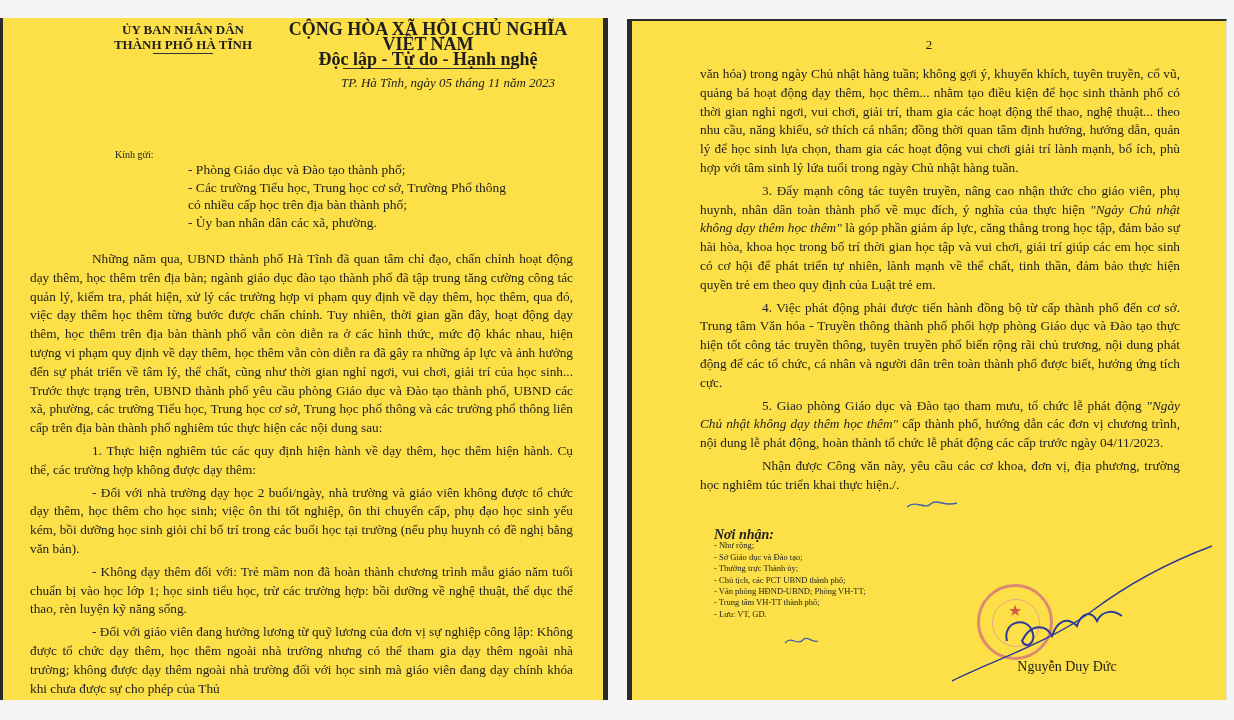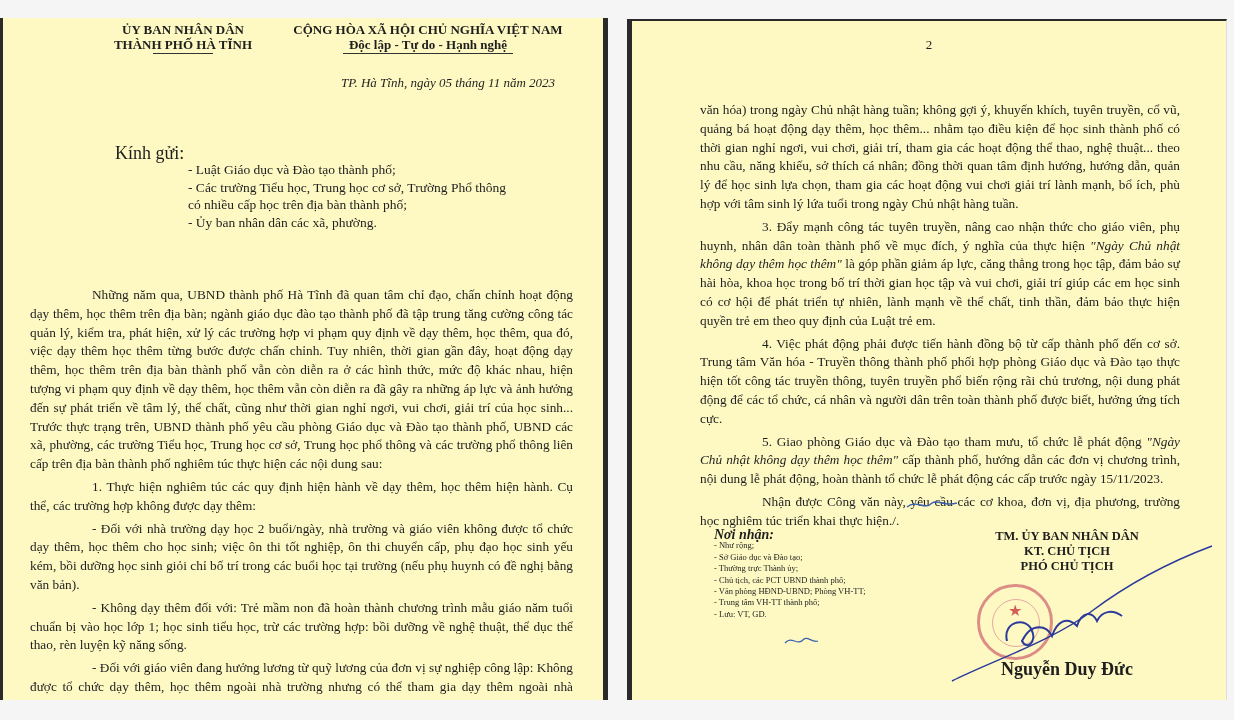--- a/index.html
+++ b/index.html
@@ -3,45 +3,45 @@
 <meta charset="utf-8">
 <style>
   html, body { margin:0; padding:0; }
   body {
     width:1234px; height:720px; overflow:hidden; position:relative;
     background:#f5f5f5;
     font-family: "Liberation Serif", "DejaVu Serif", serif;
     color:#1e1e1e;
   }
   .page {
-    position:absolute; background:#fef9c3; overflow:hidden;
+    position:absolute; background:#fde047; overflow:hidden;
   }
   #page-left { left:0; top:18px; width:608px; height:682px; border-left:3px solid #2a2a2a; border-right:5px solid #2a2a2a; box-sizing:border-box; }
   #page-right { left:627px; top:19px; width:600px; height:681px; border-left:5px solid #2a2a2a; border-top:2px solid #2a2a2a; border-right:1px solid #ddd; box-sizing:border-box; }
   .abs { position:absolute; }
   .center { text-align:center; }
   .bold { font-weight:bold; }
   .ital { font-style:italic; }
   .hdr-left { left:95px; top:4px; width:170px; font-size:13px; line-height:15px; }
-  .hdr-right { left:265px; top:4px; width:320px; font-size:13px; line-height:15px; }
+  .hdr-right { left:265px; top:4px; width:320px; font-size:18px; line-height:15px; }
   .underline-short { display:block; width:60px; height:1px; background:#333; margin:1px auto 0; }
   .underline-long { display:block; width:170px; height:1px; background:#333; margin:1px auto 0; }
   .docno { left:70px; top:54px; width:230px; font-size:12.5px; line-height:14.5px; }
   .date { left:300px; top:57px; width:290px; font-size:13px; }
-  .greeting { left:112px; top:125px; font-size:18px; }
+  .greeting { left:112px; top:131px; font-size:10px; }
   .recipients { left:185px; top:143px; font-size:13.5px; line-height:17.5px; width:390px; }
-  .body-text { font-size:13.3px; line-height:18.8px; text-align:justify;margin-top:36px; }
+  .body-text { font-size:13.3px; line-height:18.8px; text-align:justify; }
   .para { text-indent:62px; margin:0 0 4px 0; }
   .left-body { left:27px; top:232px; width:543px; }
   .right-body { left:68px; top:44px; width:480px; }
   .pagenum { left:0; top:16px; width:100%; font-size:13px; }
   .receivers { left:82px; top:508px; width:220px; font-size:8.5px; line-height:11.4px; }
   .receivers .title { font-size:14px; font-weight:bold; font-style:italic; }
   .signblock { left:320px; top:508px; width:230px; font-size:12.5px; line-height:15px; font-weight:bold; }
-  .signer { left:320px; top:638px; width:230px; font-size:18px; font-weight:bold; }
+  .signer { left:320px; top:638px; width:230px; font-size:14px; font-weight:normal; }
   .seal { left:345px; top:563px; width:76px; height:76px; border:3px solid #d77b7b; border-radius:50%; box-sizing:border-box; opacity:0.85; }
   .seal::after { content:""; position:absolute; left:12px; top:12px; width:46px; height:46px; border:1px solid #e39a9a; border-radius:50%; }
   .star { position:absolute; left:28px; top:14px; color:#cc4444; font-size:16px; }
   .sig { position:absolute; }
 </style>
 </head>
 <body>
 
 <div class="page" id="page-left">
   <div class="abs hdr-left center bold">
@@ -50,60 +50,55 @@
     <span class="underline-short"></span>
   </div>
   <div class="abs hdr-right center bold">
     <div>CỘNG HÒA XÃ HỘI CHỦ NGHĨA VIỆT NAM</div>
     <div>Độc lập - Tự do - Hạnh nghệ</div>
     <span class="underline-long"></span>
   </div>
   <div class="abs date center ital">TP. Hà Tĩnh, ngày 05 tháng 11  năm 2023</div>
   <div class="abs greeting">Kính gửi:</div>
   <div class="abs recipients">
-    <div>- Luật Giáo dục và Đào tạo thành phố;</div>
+    <div>- Phòng Giáo dục và Đào tạo thành phố;</div>
     <div>- Các trường Tiểu học, Trung học cơ sở, Trường Phổ thông</div>
     <div>có nhiều cấp học trên địa bàn thành phố;</div>
     <div>- Ủy ban nhân dân các xã, phường.</div>
   </div>
   <div class="abs body-text left-body">
     <p class="para">Những năm qua, UBND thành phố Hà Tĩnh đã quan tâm chỉ đạo, chấn chỉnh hoạt động dạy thêm, học thêm trên địa bàn; ngành giáo dục đào tạo thành phố đã tập trung tăng cường công tác quản lý, kiểm tra, phát hiện, xử lý các trường hợp vi phạm quy định về dạy thêm, học thêm, qua đó, việc dạy thêm học thêm từng bước được chấn chỉnh. Tuy nhiên, thời gian gần đây, hoạt động dạy thêm, học thêm trên địa bàn thành phố vẫn còn diễn ra ở các hình thức, mức độ khác nhau, hiện tượng vi phạm quy định về dạy thêm, học thêm vẫn còn diễn ra đã gây ra những áp lực và ảnh hưởng đến sự phát triển về tâm lý, thể chất, cũng như thời gian nghỉ ngơi, vui chơi, giải trí của học sinh... Trước thực trạng trên, UBND thành phố yêu cầu phòng Giáo dục và Đào tạo thành phố, UBND các xã, phường, các trường Tiểu học, Trung học cơ sở, Trung học phổ thông và các trường phổ thông liên cấp trên địa bàn thành phố nghiêm túc thực hiện các nội dung sau:</p>
     <p class="para">1. Thực hiện nghiêm túc các quy định hiện hành về dạy thêm, học thêm hiện hành. Cụ thể, các trường hợp không được dạy thêm:</p>
     <p class="para">- Đối với nhà trường dạy học 2 buổi/ngày, nhà trường và giáo viên không được tổ chức dạy thêm, học thêm cho học sinh; việc ôn thi tốt nghiệp, ôn thi chuyển cấp, phụ đạo học sinh yếu kém, bồi dưỡng học sinh giỏi chỉ bố trí trong các buổi học tại trường (nếu phụ huynh có đề nghị bằng văn bản).</p>
     <p class="para">- Không dạy thêm đối với: Trẻ mầm non đã hoàn thành chương trình mẫu giáo năm tuổi chuẩn bị vào học lớp 1; học sinh tiểu học, trừ các trường hợp: bồi dưỡng về nghệ thuật, thể dục thể thao, rèn luyện kỹ năng sống.</p>
     <p class="para">- Đối với giáo viên đang hưởng lương từ quỹ lương của đơn vị sự nghiệp công lập: Không được tổ chức dạy thêm, học thêm ngoài nhà trường nhưng có thể tham gia dạy thêm ngoài nhà trường; không được dạy thêm ngoài nhà trường đối với học sinh mà giáo viên đang dạy chính khóa khi chưa được sự cho phép của Thủ</p>
   </div>
 </div>
 
 <div class="page" id="page-right">
   <div class="abs pagenum center">2</div>
   <div class="abs body-text right-body" id="right-body">
       <p class="para" style="text-indent: 0px;"><span>văn hóa) trong ngày Chủ nhật hàng tuần; không gợi ý, khuyến khích, tuyên truyền, cổ vũ, quảng bá hoạt động dạy thêm, học thêm... nhằm tạo điều kiện để học sinh thành phố có thời gian nghỉ ngơi, vui chơi, giải trí, tham gia các hoạt động thể thao, nghệ thuật... theo nhu cầu, năng khiếu, sở thích cá nhân; đồng thời quan tâm định hướng, hướng dẫn, quản lý để học sinh lựa chọn, tham gia các hoạt động vui chơi giải trí lành mạnh, bổ ích, phù hợp với tâm sinh lý lứa tuổi trong ngày Chủ nhật hàng tuần.</span></p>
       <p class="para"><span>3. Đẩy mạnh công tác tuyên truyền, nâng cao nhận thức cho giáo viên, phụ huynh, nhân dân toàn thành phố về mục đích, ý nghĩa của thực hiện </span><span style="font-style: italic;">"Ngày Chủ nhật không dạy thêm học thêm"</span><span> là góp phần giảm áp lực, căng thẳng trong học tập, đảm bảo sự hài hòa, khoa học trong bố trí thời gian học tập và vui chơi, giải trí giúp các em học sinh có cơ hội để phát triển tự nhiên, lành mạnh về thể chất, tinh thần, đảm bảo thực hiện quyền trẻ em theo quy định của Luật trẻ em.</span></p>
       <p class="para"><span>4. Việc phát động phải được tiến hành đồng bộ từ cấp thành phố đến cơ sở. Trung tâm Văn hóa - Truyền thông thành phố phối hợp phòng Giáo dục và Đào tạo thực hiện tốt công tác truyền thông, tuyên truyền phổ biến rộng rãi chủ trương, nội dung phát động để các tổ chức, cá nhân và người dân trên toàn thành phố được biết, hưởng ứng tích cực.</span></p>
-      <p class="para"><span>5. Giao phòng Giáo dục và Đào tạo tham mưu, tổ chức lễ phát động </span><span style="font-style: italic;">"Ngày Chủ nhật không dạy thêm học thêm"</span><span> cấp thành phố, hướng dẫn các đơn vị chương trình, nội dung lễ phát động, hoàn thành tổ chức lễ phát động các cấp trước ngày 15/11/2023.</span></p>
+      <p class="para"><span>5. Giao phòng Giáo dục và Đào tạo tham mưu, tổ chức lễ phát động </span><span style="font-style: italic;">"Ngày Chủ nhật không dạy thêm học thêm"</span><span> cấp thành phố, hướng dẫn các đơn vị chương trình, nội dung lễ phát động, hoàn thành tổ chức lễ phát động các cấp trước ngày 04/11/2023.</span></p>
       <p class="para"><span>Nhận được Công văn này, yêu cầu các cơ khoa, đơn vị, địa phương, trường học nghiêm túc triển khai thực hiện./.</span></p>
     </div>
 
   <div class="abs receivers">
     <div class="title">Nơi nhận:</div>
     <div>- Như rộng;</div>
     <div>- Sở Giáo dục và Đào tạo;</div>
     <div>- Thường trực Thành ủy;</div>
     <div>- Chủ tịch, các PCT UBND thành phố;</div>
     <div>- Văn phòng HĐND-UBND; Phòng VH-TT;</div>
     <div>- Trung tâm VH-TT thành phố;</div>
     <div>- Lưu: VT, GD.</div>
   </div>
 
-  <div class="abs signblock center">
-    <div>TM. ỦY BAN NHÂN DÂN</div>
-    <div>KT. CHỦ TỊCH</div>
-    <div>PHÓ CHỦ TỊCH</div>
-  </div>
 
   <div class="abs seal">
     <span class="star">★</span>
   </div>
 
   <svg class="sig" style="left:300px;top:520px;" width="300" height="150">
     <path d="M20 140 C 60 120, 120 100, 160 70 S 240 20, 280 5" stroke="#2b3a9b" stroke-width="1.5" fill="none"></path>
     <path d="M75 100 C 70 80, 95 75, 100 90 C 105 100, 95 110, 90 100 C 100 80, 115 85, 120 95 C 125 80, 135 75, 145 85 C 150 70, 160 70, 165 80 C 170 70, 180 68, 190 75" stroke="#2b3a9b" stroke-width="2" fill="none"></path>
   </svg>
 

